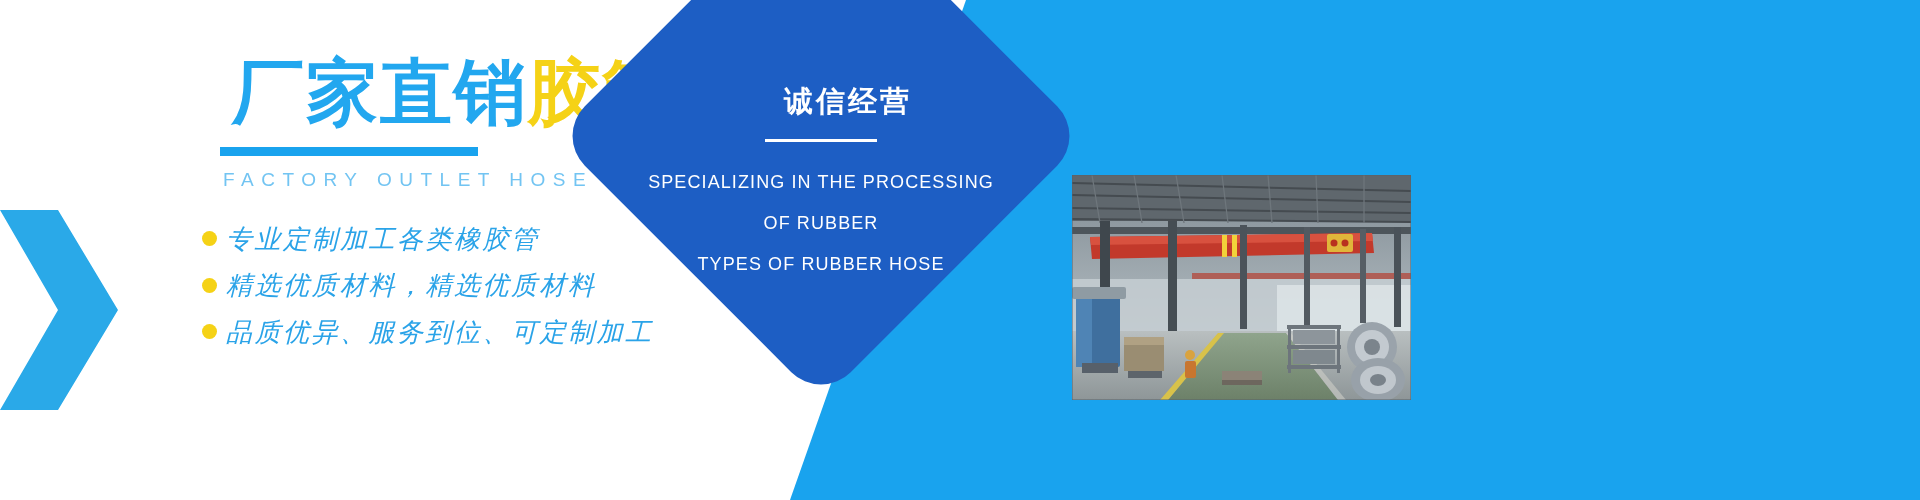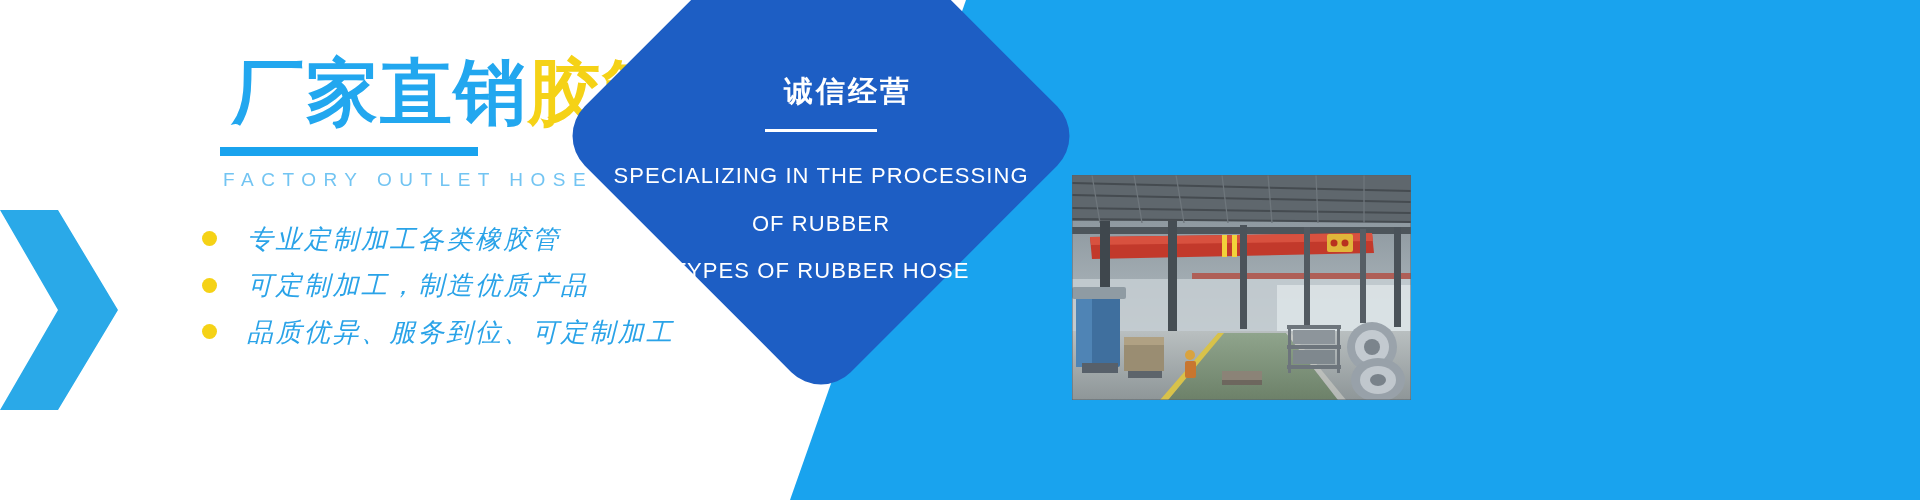--- a/index.html
+++ b/index.html
@@ -70,21 +70,20 @@
     white-space:nowrap;
     font-family:"Liberation Sans", sans-serif;
   }
 
   .bullets { margin:32px 0 0 6px; }
   .bullet {
     display:flex;
     align-items:center;
     margin-bottom:14px;
     white-space:nowrap;
-    gap:21px;
   }
   .dot {
     width:15px; height:15px;
     border-radius:50%;
     background:#f5d216;
     flex:0 0 auto;
     margin-right:9px;
   }
   .bullet-text {
     font-size:26px;
@@ -127,21 +126,21 @@
     white-space:nowrap;
   }
   .d-cn-2 { margin-left:54px; }
   .d-divider {
     width:112px; height:3px;
     background:#ffffff;
     margin:17px 0 14px 0;
   }
   .d-en {
     color:#ffffff;
-    font-size:22px;
+    font-size:18px;
     letter-spacing:1.1px;
     line-height:1.62;
     font-family:"Liberation Sans", sans-serif;
     white-space:nowrap;
     margin-top:12px;
   }
 
   
   .photo {
     position:absolute;
@@ -172,21 +171,21 @@
 
     <div class="bullets">
 
       <div class="bullet">
         <span class="dot"></span>
         <span class="bullet-text">专业定制加工各类橡胶管</span>
       </div>
 
       <div class="bullet">
         <span class="dot"></span>
-        <span class="bullet-text">可定制加工，制造优质产品</span>
+        <span class="bullet-text">精选优质材料，精选优质材料</span>
       </div>
 
       <div class="bullet">
         <span class="dot"></span>
         <span class="bullet-text">品质优异、服务到位、可定制加工</span>
       </div>
 
     </div>
   </div>
 

